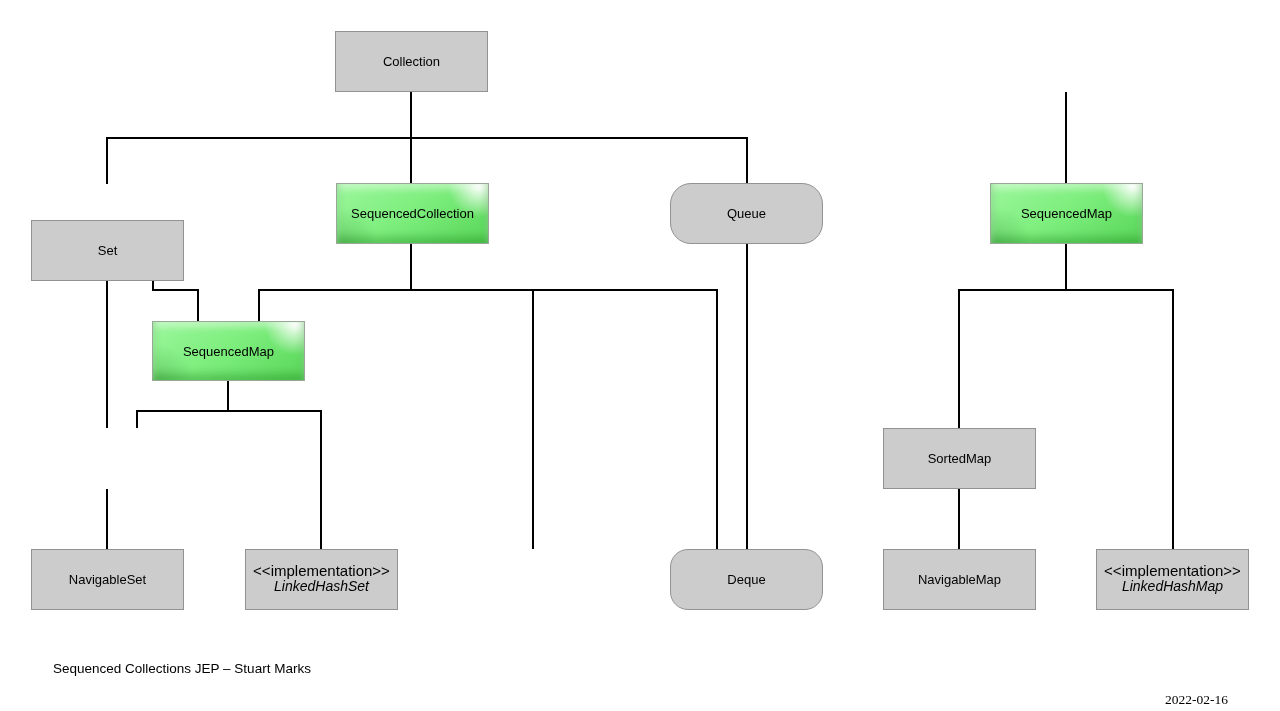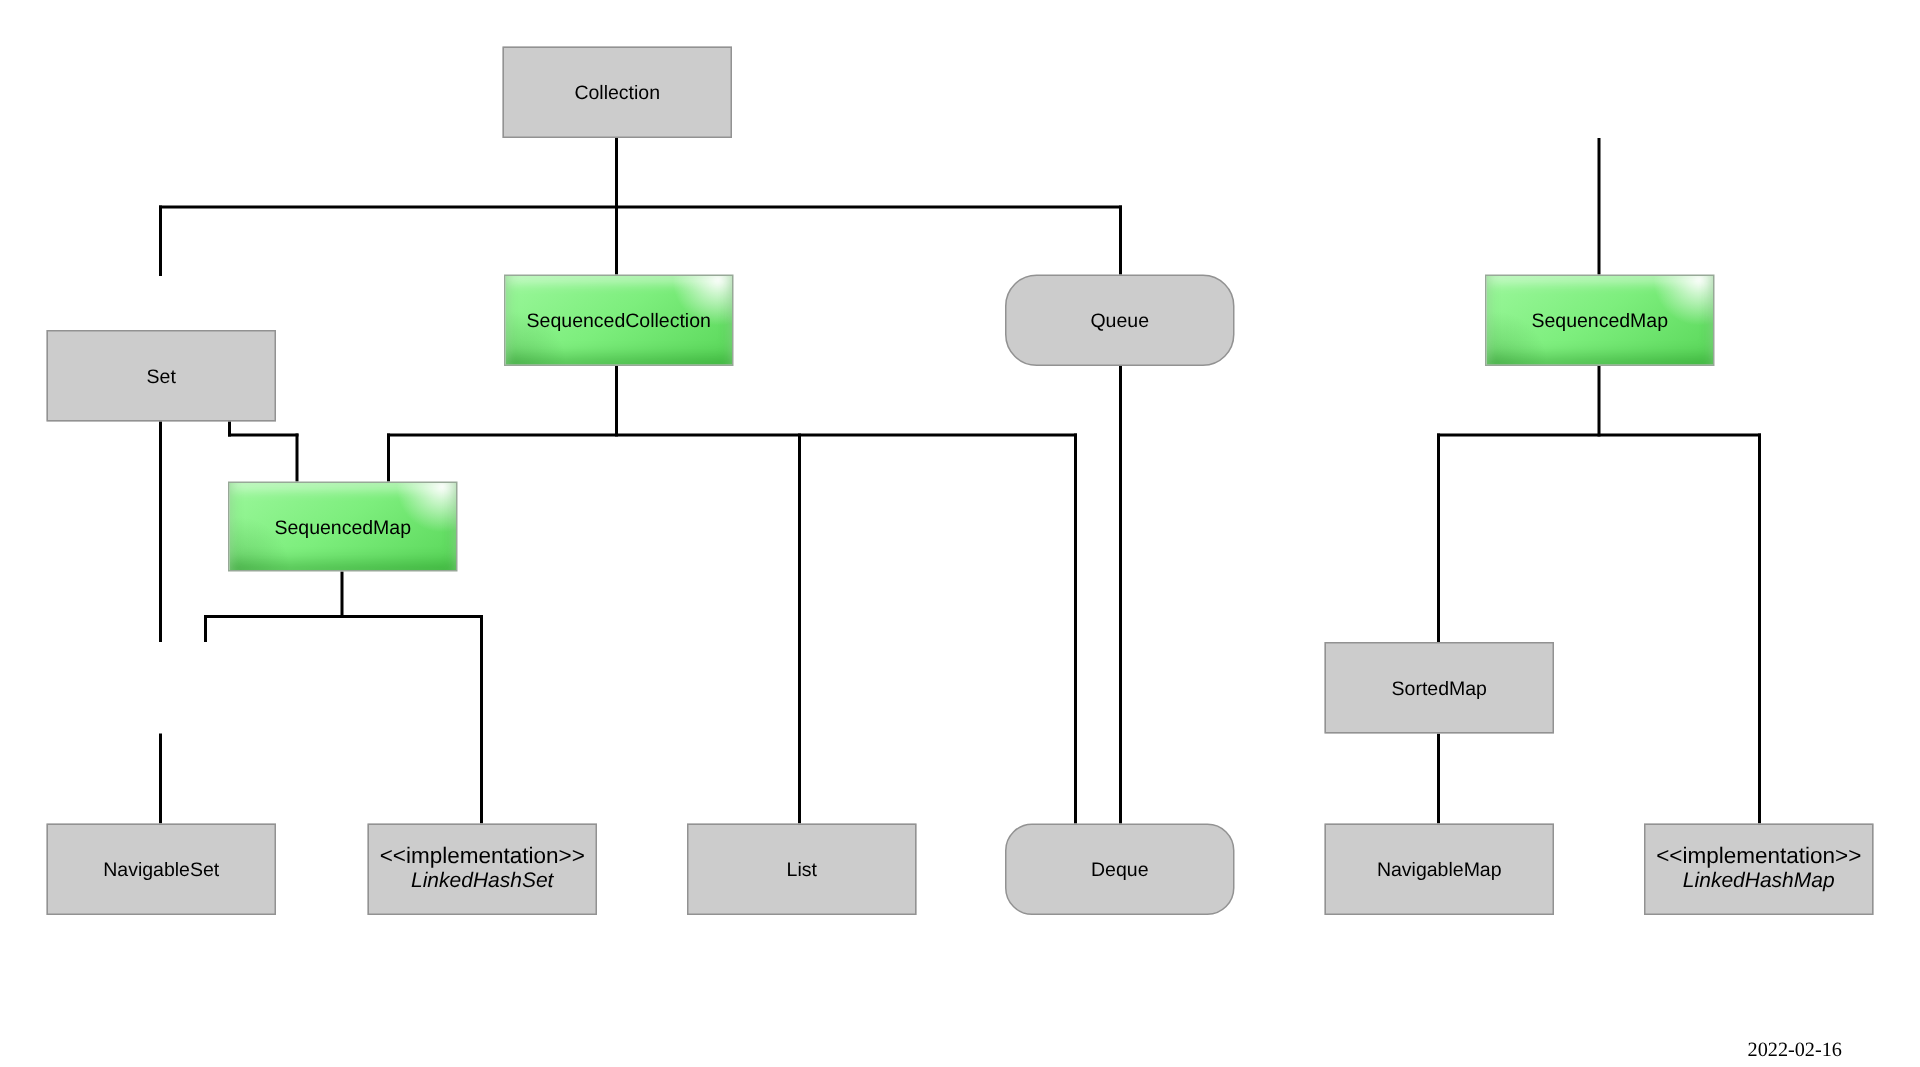--- a/index.html
+++ b/index.html
@@ -139,29 +139,27 @@
     <span>SortedMap</span>
   </div>
 
   <div class="node" style="left:31px; top:549px;">
     <span>NavigableSet</span>
   </div>
   <div class="node" style="left:245px; top:549px;">
     <span class="stereo">&lt;&lt;implementation&gt;&gt;</span>
     <span class="impl-name">LinkedHashSet</span>
   </div>
-  <div class="node" style="left:458px; top:549px;">
-    <span>List</span>
-  </div>
   <div class="node" style="left:670px; top:549px;border-radius:18px;">
     <span>Deque</span>
   </div>
   <div class="node" style="left:883px; top:549px;">
     <span>NavigableMap</span>
   </div>
   <div class="node" style="left:1096px; top:549px;">
     <span class="stereo">&lt;&lt;implementation&gt;&gt;</span>
     <span class="impl-name">LinkedHashMap</span>
   </div>
 
+  <div id="footer-left" class="footer-text">Sequenced Collections JEP – Stuart Marks</div>
   <div id="footer-right" class="footer-text">2022-02-16</div>
 
 </div>
 
 </body></html>

